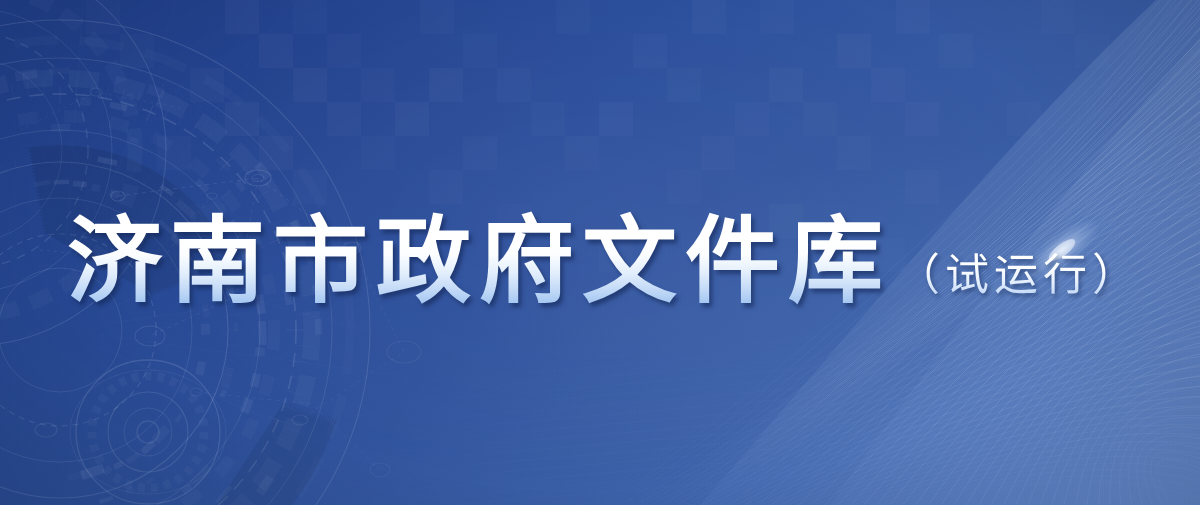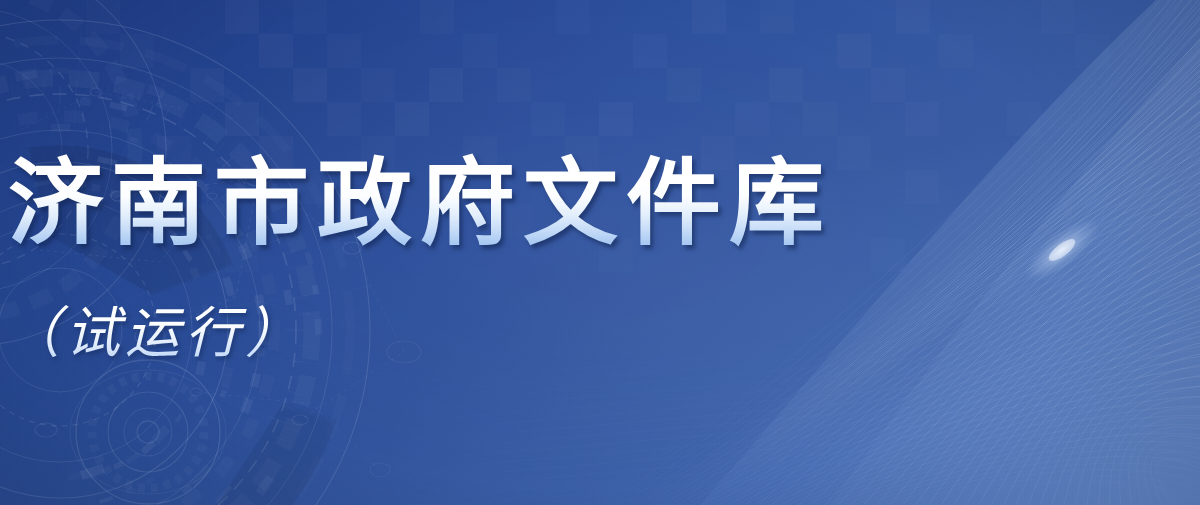--- a/index.html
+++ b/index.html
@@ -34,22 +34,22 @@
   .checker{position:absolute; inset:0; opacity:.55;}
 
   
   .layer{position:absolute; top:0; left:0; width:1200px; height:505px;}
   .tech-left{opacity:.97;}
   .fan-right{opacity:1;}
 
   
   .text-wrap{
     position:absolute; left:0; top:0; width:1200px; height:505px;
-    display:flex; flex-direction:column;
-    justify-content:center;
+    display:flex; flex-direction:row;
+    align-items:center; justify-content:center;
     z-index:9;
   }
   .title{
     font-size:95px;
     line-height:1.02;
     font-weight:700;
     letter-spacing:8px;
     text-indent:8px;
     margin:0 0 0 0;
     padding-top:18px;
@@ -57,34 +57,33 @@
     background:linear-gradient(180deg,
         #ffffff 0%, #ffffff 40%, #fbfdff 52%,
         #e2eefc 68%, #c3daf7 82%, #a8c9f2 93%, #9cc0ef 100%);
     -webkit-background-clip:text;
     background-clip:text;
     color:transparent;
     -webkit-text-fill-color:transparent;
     filter:drop-shadow(3px 4px 2px rgba(16,35,80,.55));
   }
   .subtitle{
-    font-size:55px;
+    font-size:44px;
     font-weight:400;
     letter-spacing:5px;
     text-indent:5px;
     margin-top:36px;
     white-space:nowrap;
     background:linear-gradient(180deg,
         #ffffff 0%, #fdfeff 45%, #e6f0fd 66%, #c9ddf8 84%, #b2cff4 100%);
     -webkit-background-clip:text;
     background-clip:text;
     color:transparent;
     -webkit-text-fill-color:transparent;
     filter:drop-shadow(2px 3px 2px rgba(16,35,80,.50));
-    font-style:italic;
   }
 </style>
 </head>
 <body>
 
 <div id="banner">
 
   <div class="bg-base"></div>
   <div class="bg-warm"></div>
 

